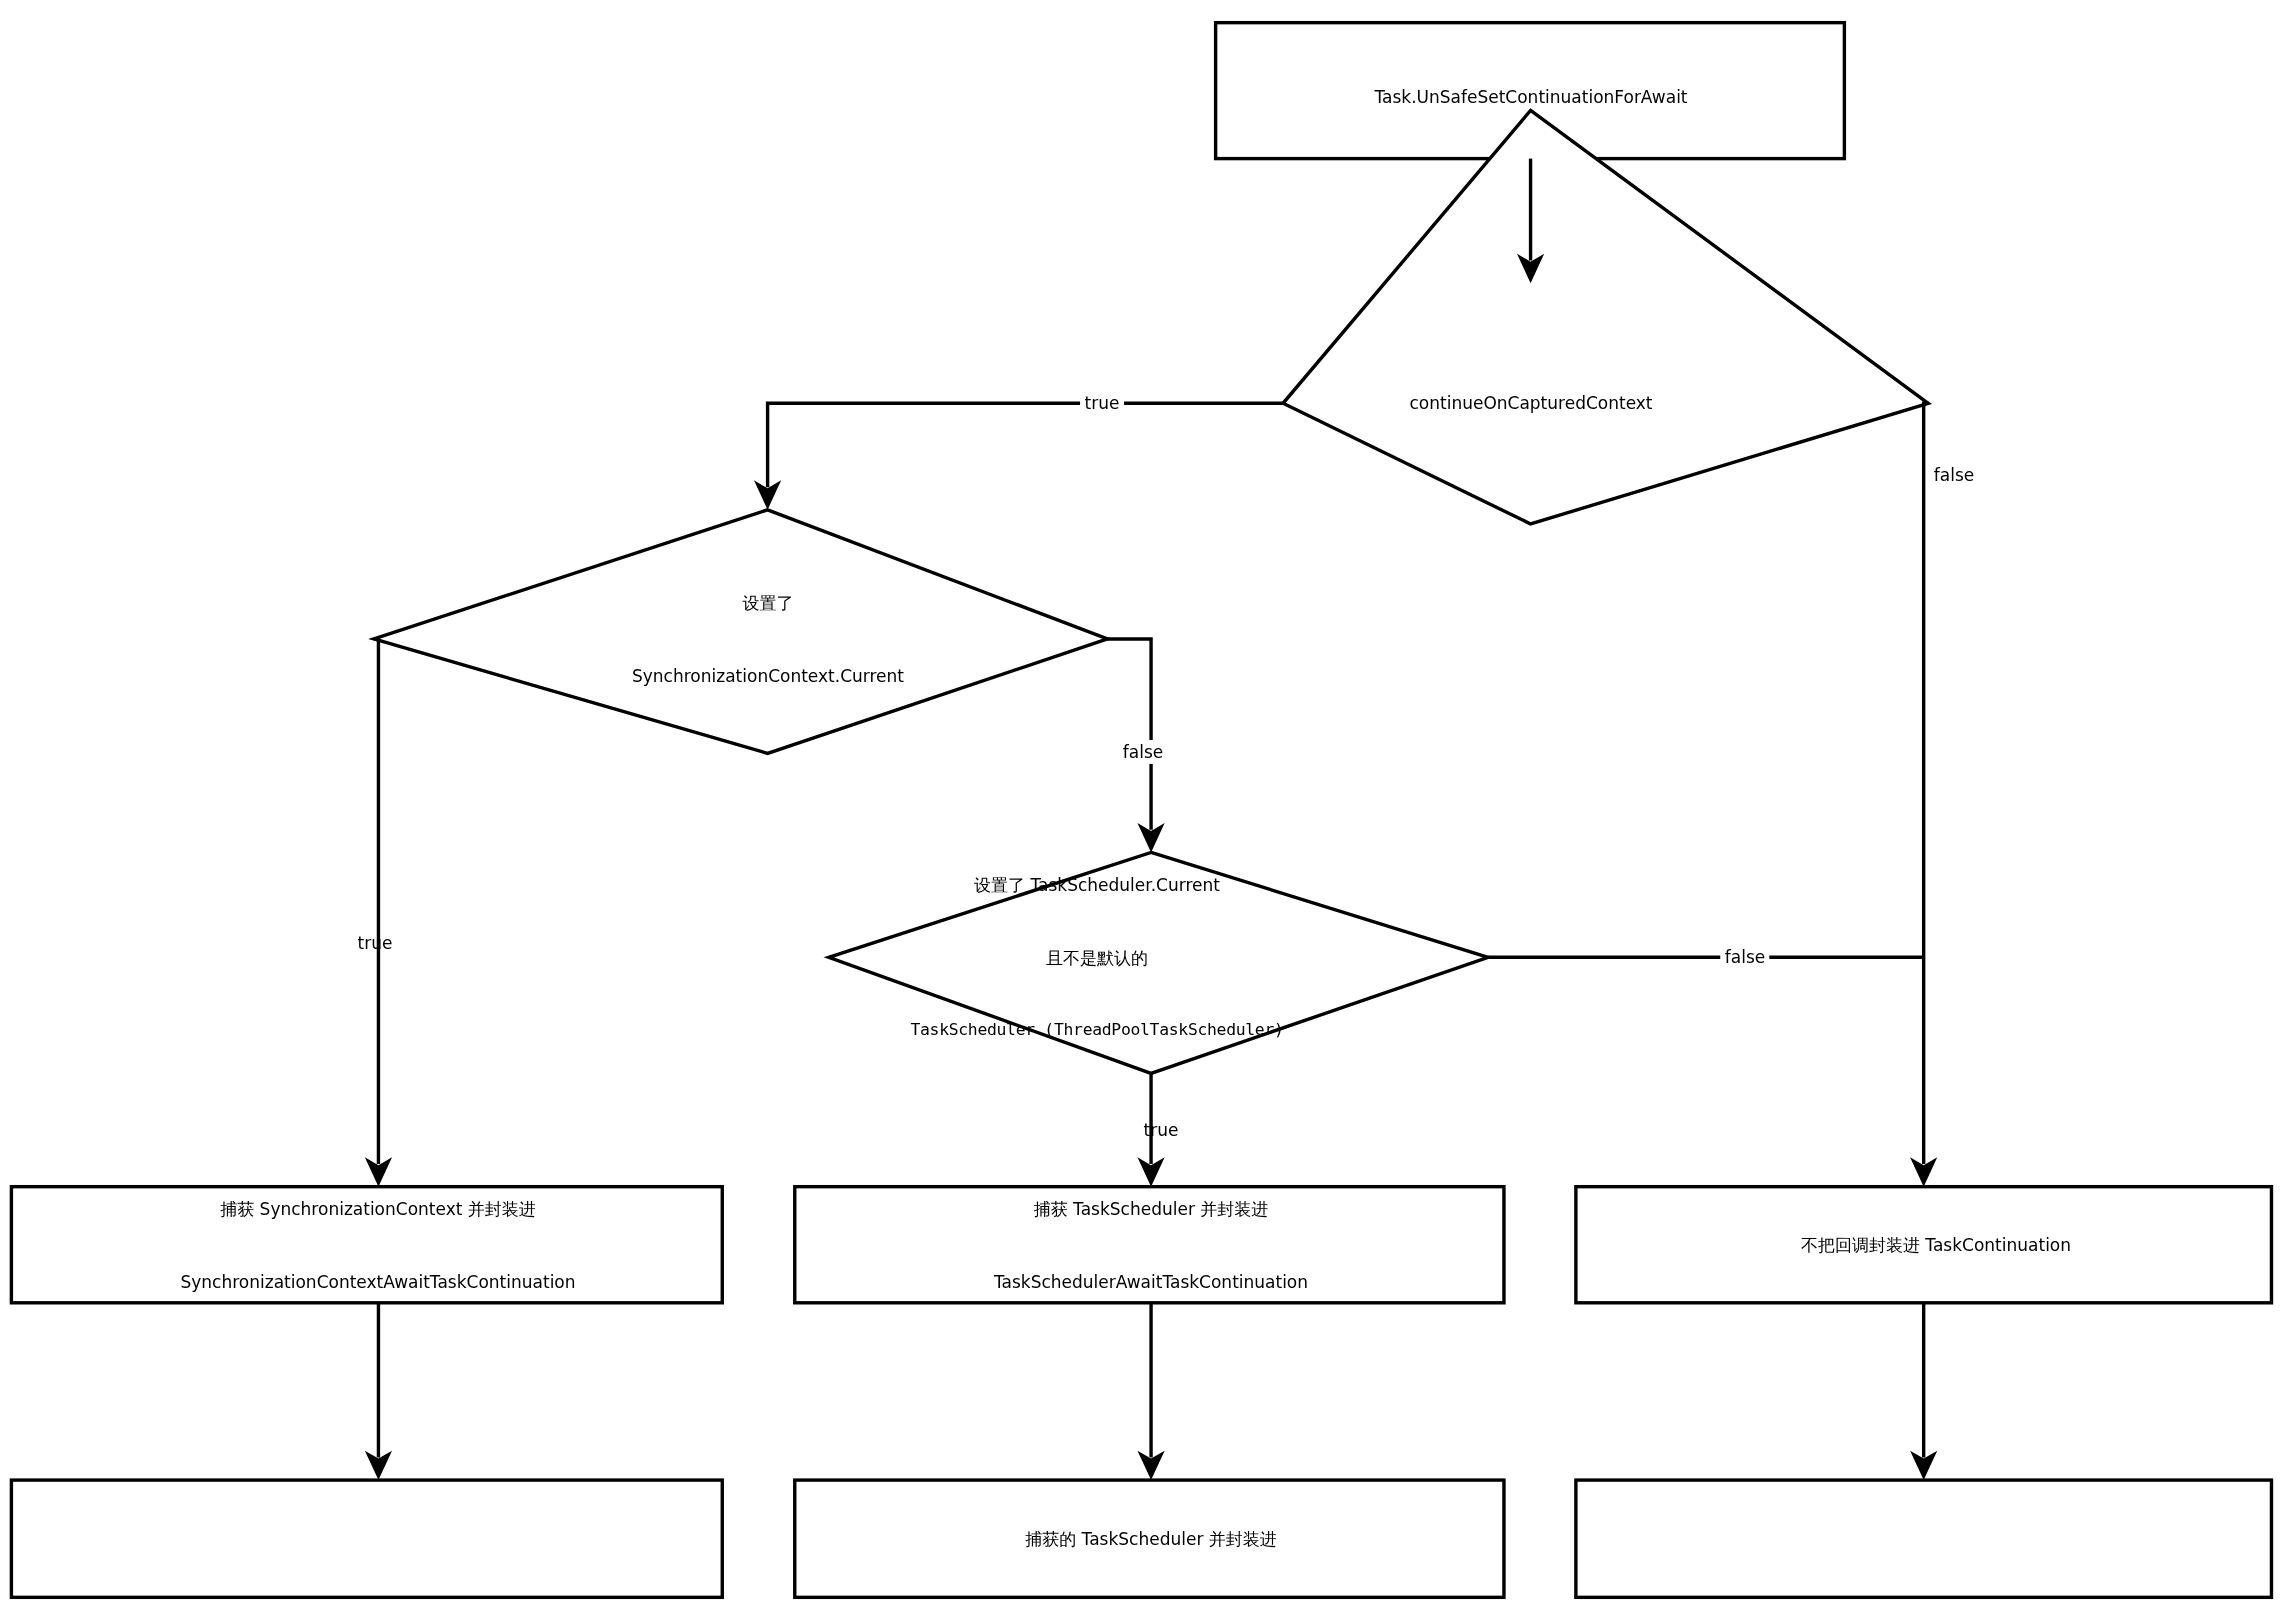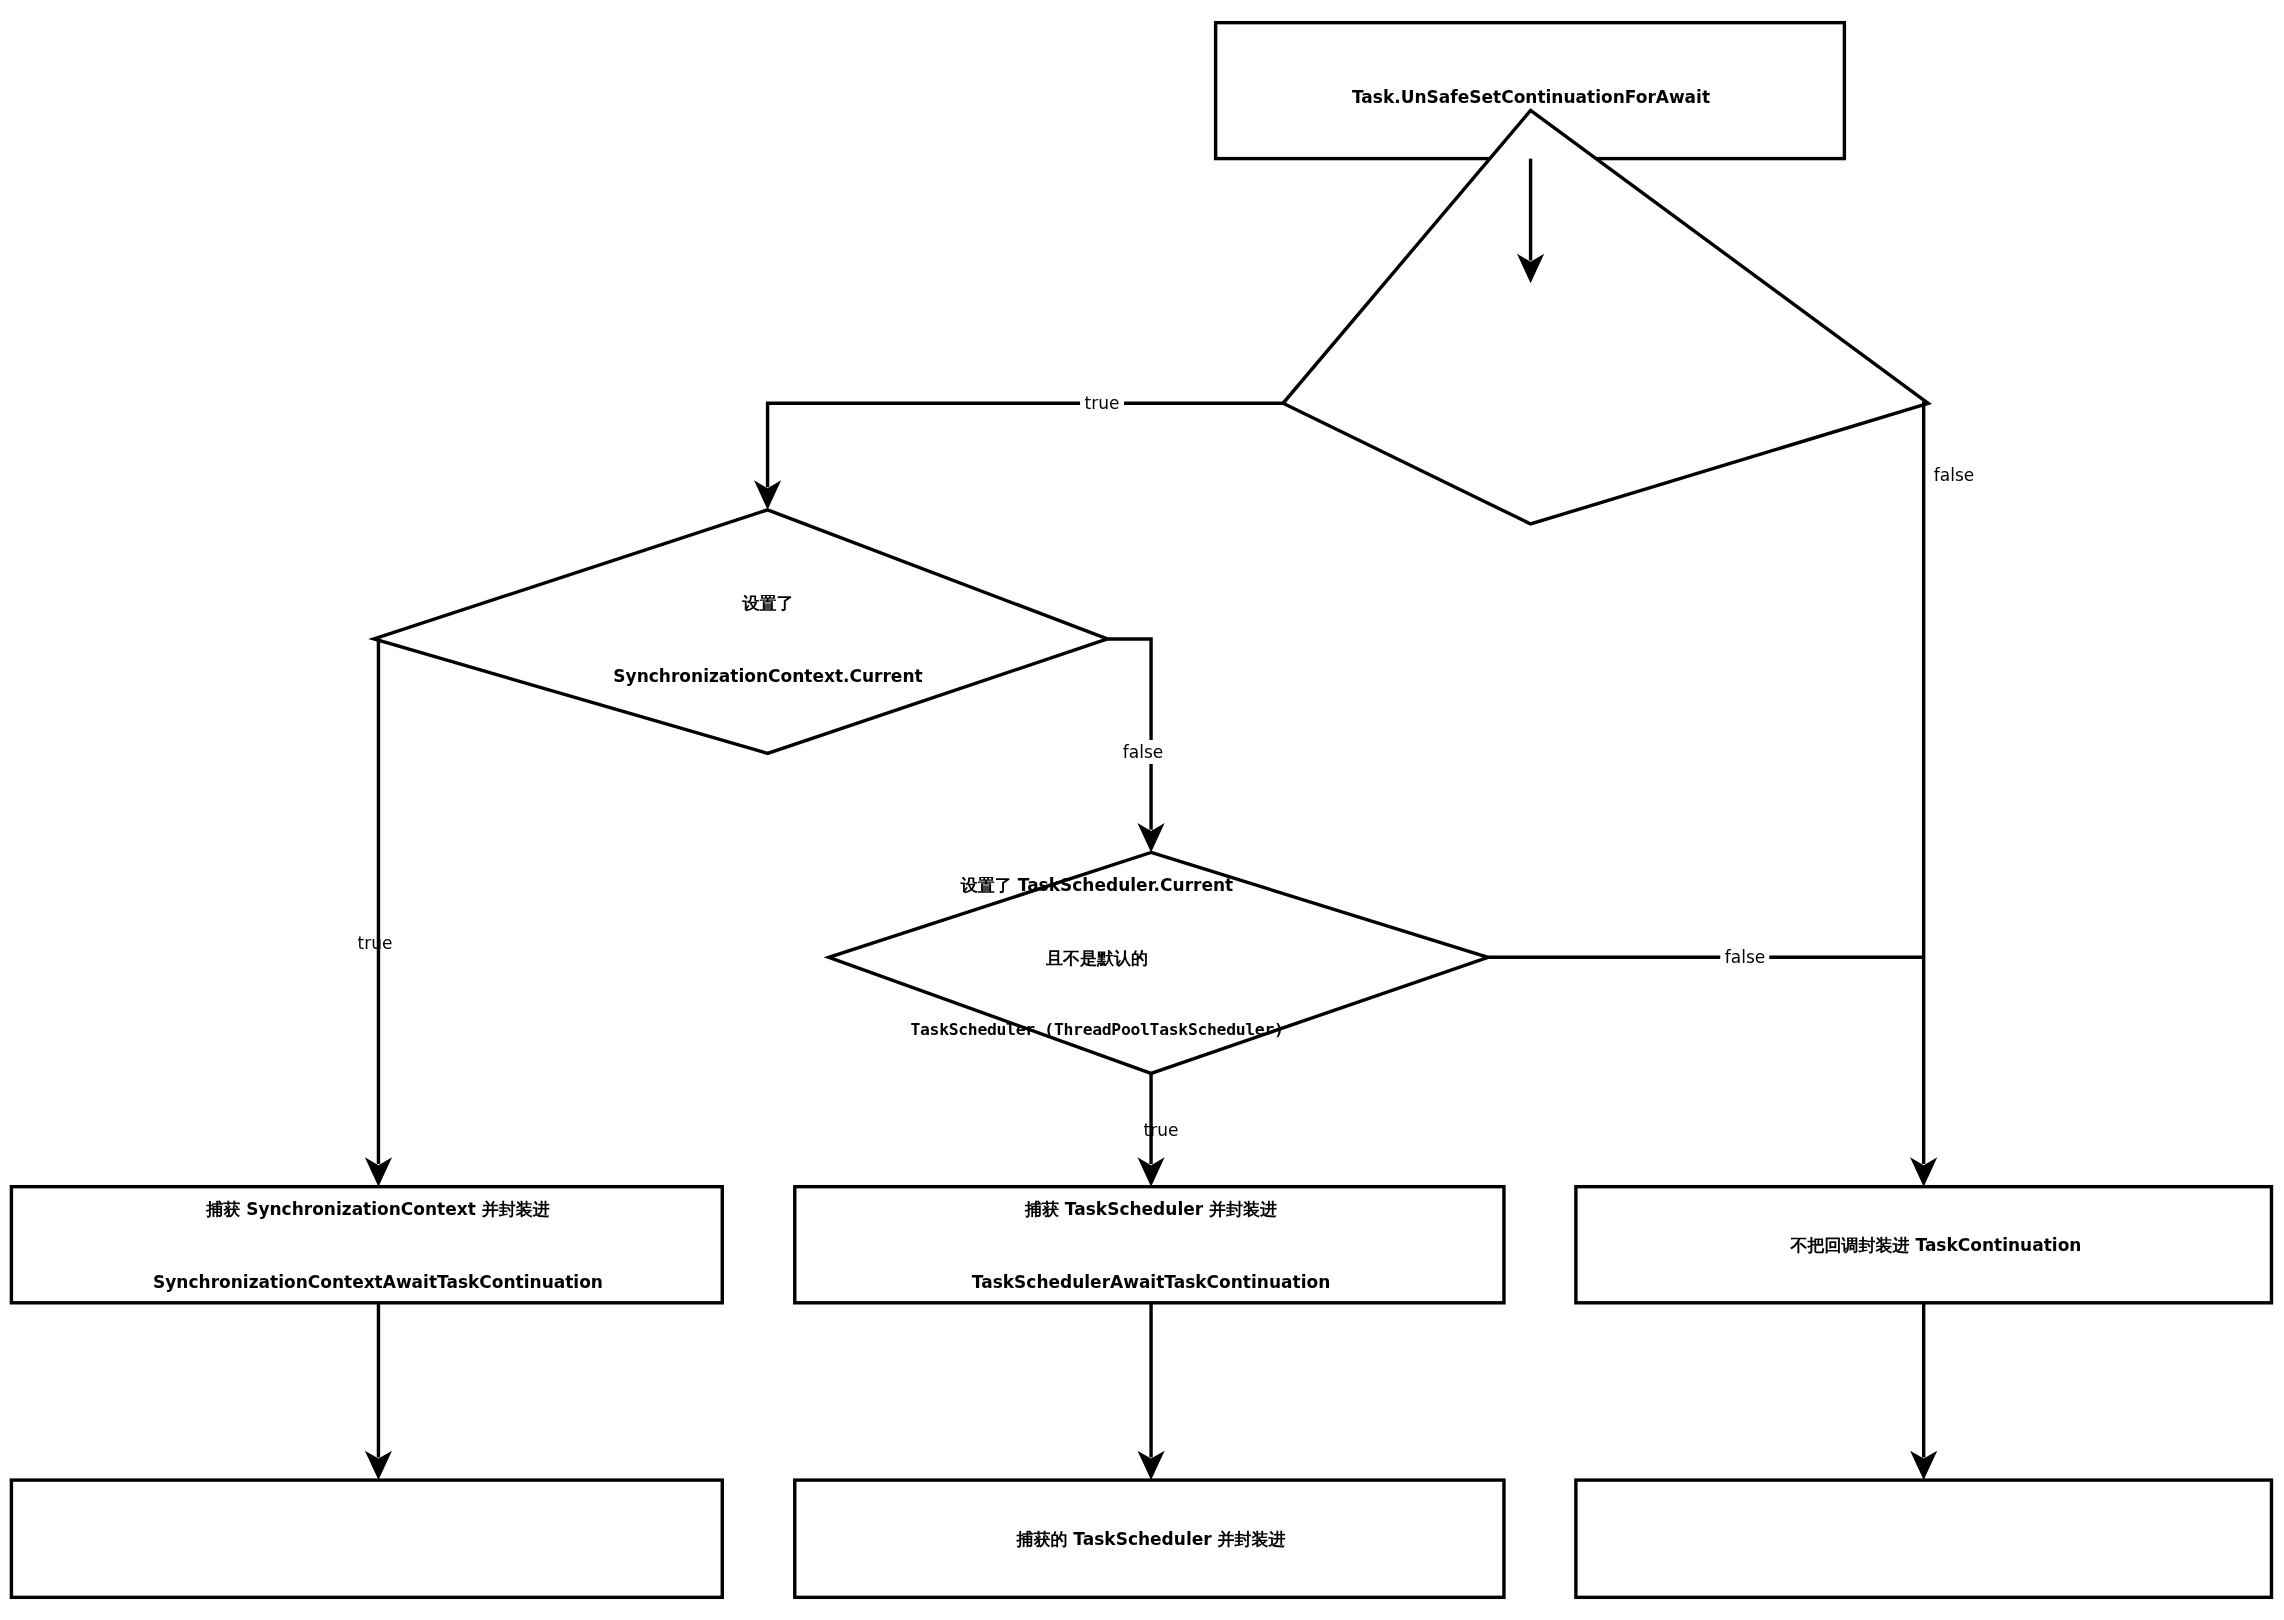--- a/index.html
+++ b/index.html
@@ -42,21 +42,20 @@
     position: absolute;
     color: #000000;
     text-align: center;
     white-space: pre;
     line-height: 1.42;
     pointer-events: none;
   }
   .node-text {
     font-size: 17px;
     transform: translate(-50%, -50%);
-    font-weight: bold;
   }
   .node-text .line { display: block; }
   .edge-text {
     font-size: 17px;
     background: #ffffff;
     padding: 0 4.5px;
     transform: translate(-50%, -50%);
   }
   .mono {
     font-family: "DejaVu Sans Mono", "Liberation Mono", monospace;
@@ -128,20 +127,23 @@
     
     <path class="edge-line" d="M 3396,2300 L 3396,2573"></path>
     <polygon class="arrow-head" points="3396,2613 3372,2561 3396,2575 3420,2561"></polygon>
 
   </svg>
 
   <div class="node-text" style="left:1531px; top:97px;">
     <span class="line">Task.UnSafeSetContinuationForAwait</span>
   </div>
 
+  <div class="node-text" style="left:1531px; top:403px;">
+    <span class="line">continueOnCapturedContext</span>
+  </div>
 
   <div class="node-text" style="left:768px; top:639px;">
     <span class="line">设置了</span>
     <span class="line">SynchronizationContext.Current</span>
   </div>
 
   <div class="node-text" style="left:1097px; top:957px;">
     <span class="line">设置了 TaskScheduler.Current</span>
     <span class="line">且不是默认的</span>
     <span class="line mono">TaskScheduler (ThreadPoolTaskScheduler)</span>

